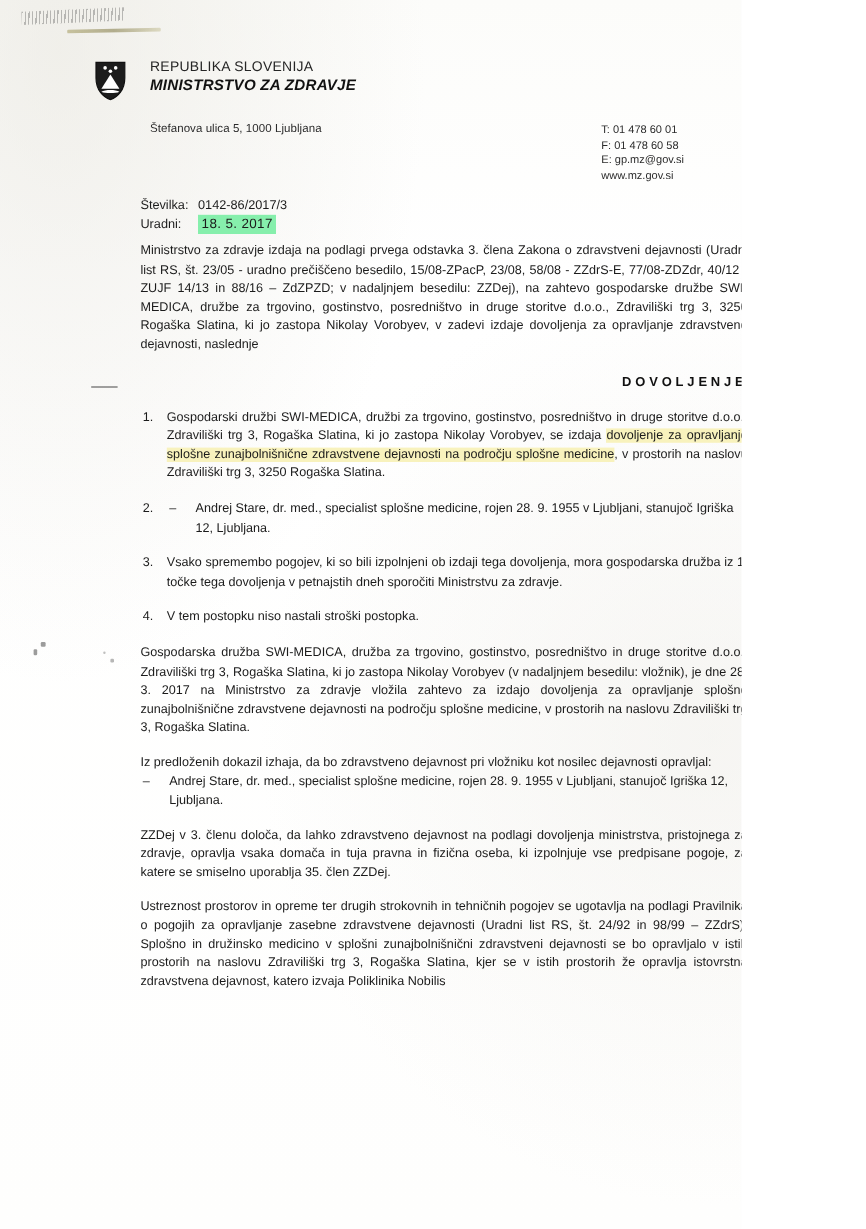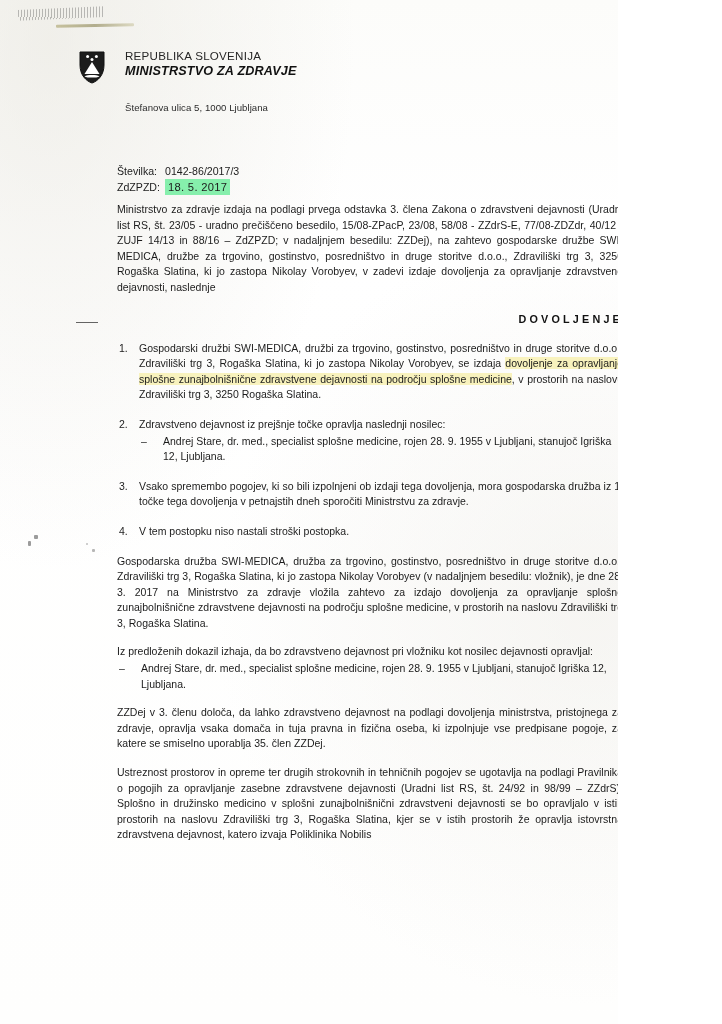--- a/index.html
+++ b/index.html
@@ -247,50 +247,55 @@
           <circle cx="18.4" cy="6.6" r="1.5" fill="#ffffff"></circle>
           <circle cx="14" cy="9.4" r="1.5" fill="#ffffff"></circle>
         </svg>
         <div class="org-block">
           <div class="org-line1">REPUBLIKA SLOVENIJA</div>
           <div class="org-line2">MINISTRSTVO ZA ZDRAVJE</div>
         </div>
       </div>
       <div class="lh-details">
         <div class="address">Štefanova ulica 5, 1000 Ljubljana</div>
+        <div class="contact">
+          <div>T: 01 478 60 01</div>
+          <div>F: 01 478 60 58</div>
+          <div>E: gp.mz@gov.si</div>
+          <div>www.mz.gov.si</div>
+        </div>
       </div>
     </div>
 
     <div class="refblock">
       <div class="ref-row">
         <span class="ref-label">Številka:</span>
         <span>0142-86/2017/3</span>
       </div>
       <div class="ref-row">
-        <span class="ref-label">ZdZPZD:</span>
+        <span class="ref-label">Uradni:</span>
         <span class="ref-value-hl">18. 5. 2017</span>
       </div>
     </div>
 
     <div class="body-col">
 
       <p class="para">Ministrstvo za zdravje izdaja na podlagi prvega odstavka 3. člena Zakona o zdravstveni dejavnosti (Uradni list RS, št. 23/05 - uradno prečiščeno besedilo, 15/08-ZPacP, 23/08, 58/08 - ZZdrS-E, 77/08-ZDZdr, 40/12 - ZUJF 14/13 in 88/16 – ZdZPZD; v nadaljnjem besedilu: ZZDej), na zahtevo gospodarske družbe SWI-MEDICA, družbe za trgovino, gostinstvo, posredništvo in druge storitve d.o.o., Zdraviliški trg 3, 3250 Rogaška Slatina, ki jo zastopa Nikolay Vorobyev, v zadevi izdaje dovoljenja za opravljanje zdravstvene dejavnosti, naslednje</p>
 
       <div class="head-center">DOVOLJENJE</div>
 
       <ol class="numlist">
 
         <li>
           <span class="num">1.</span>
           <span>Gospodarski družbi SWI-MEDICA, družbi za trgovino, gostinstvo, posredništvo in druge storitve d.o.o., Zdraviliški trg 3, Rogaška Slatina, ki jo zastopa Nikolay Vorobyev, se izdaja </span><span class="hl">dovoljenje za opravljanje splošne zunajbolnišnične zdravstvene dejavnosti na področju splošne medicine</span><span>, v prostorih na naslovu Zdraviliški trg 3, 3250 Rogaška Slatina.</span>
         </li>
 
         <li>
           <span class="num">2.</span>
-          <span>Zdravstveno dejavnost iz prejšnje točke opravlja naslednji nosilec:</span>
           <ul class="dashlist">
             <li>
               <span class="dash">–</span>
               <span>Andrej Stare, dr. med., specialist splošne medicine, rojen 28. 9. 1955 v Ljubljani, stanujoč Igriška 12, Ljubljana.</span>
             </li>
           </ul>
         </li>
 
         <li>
           <span class="num">3.</span>

